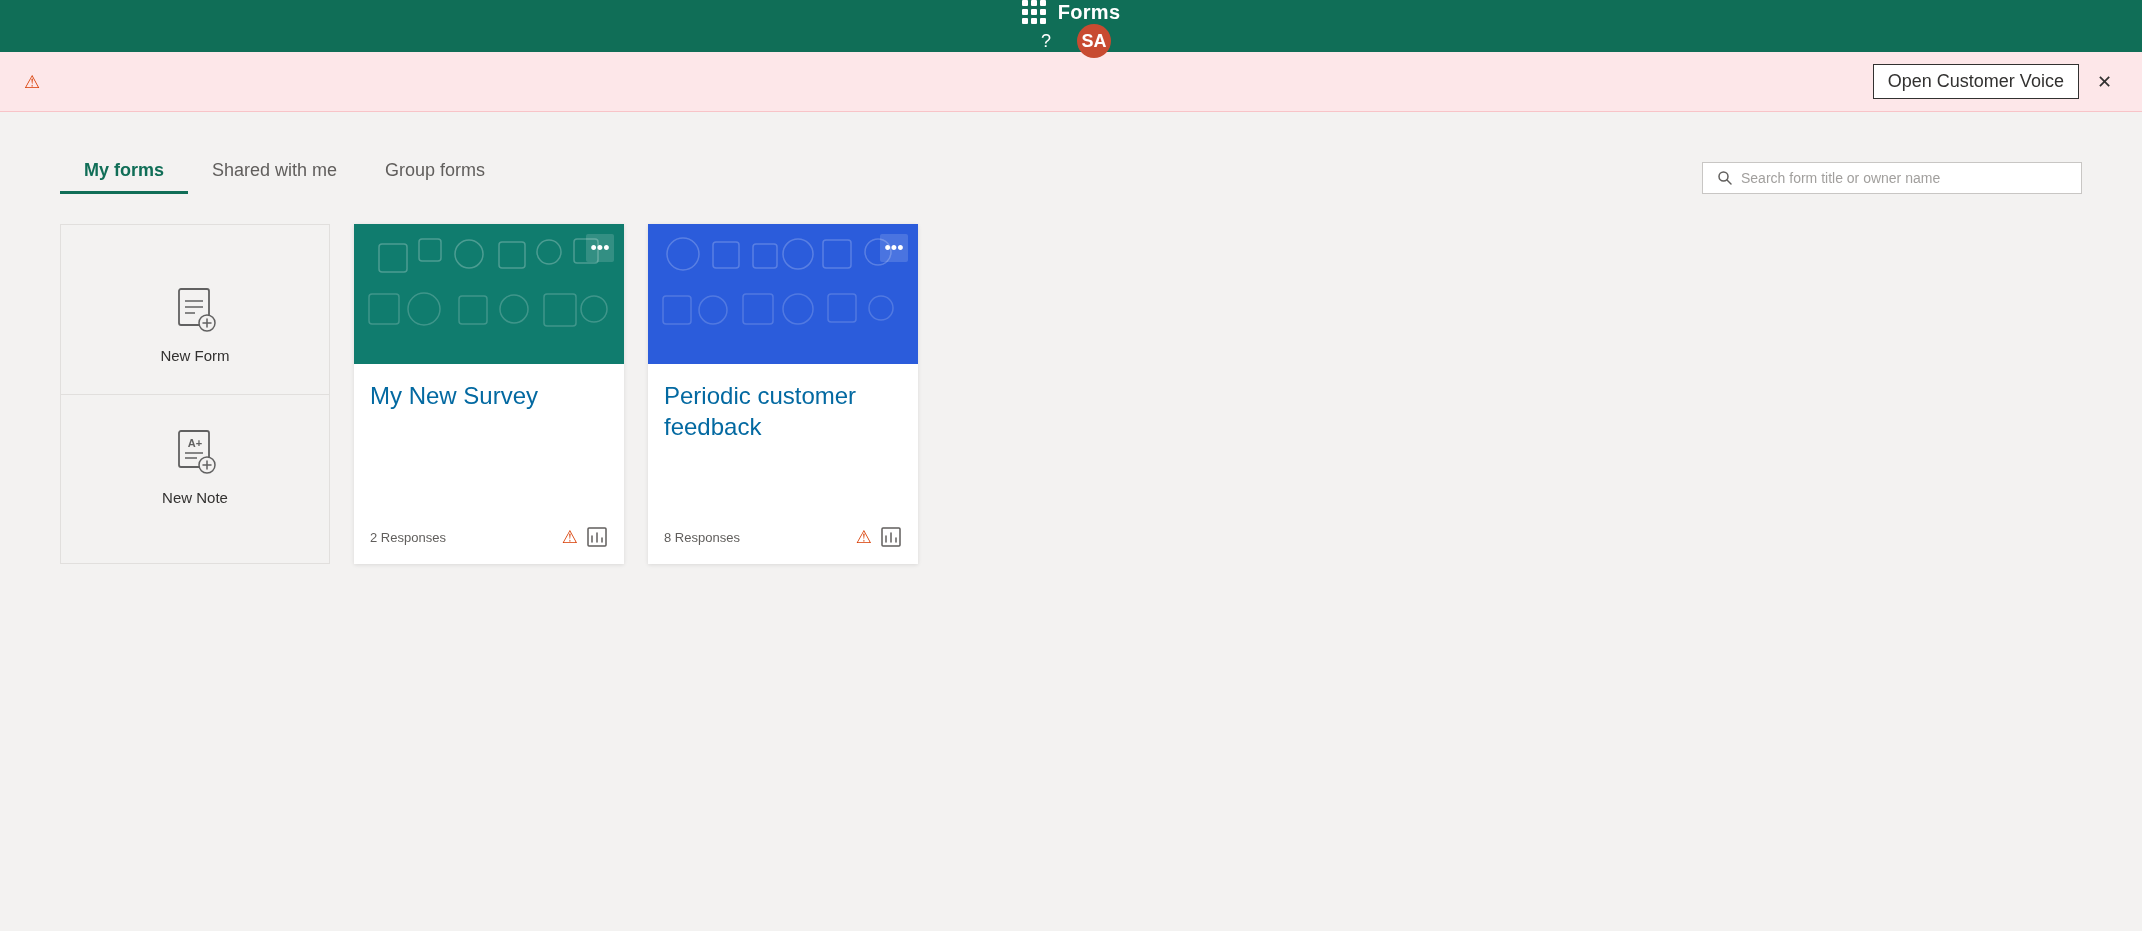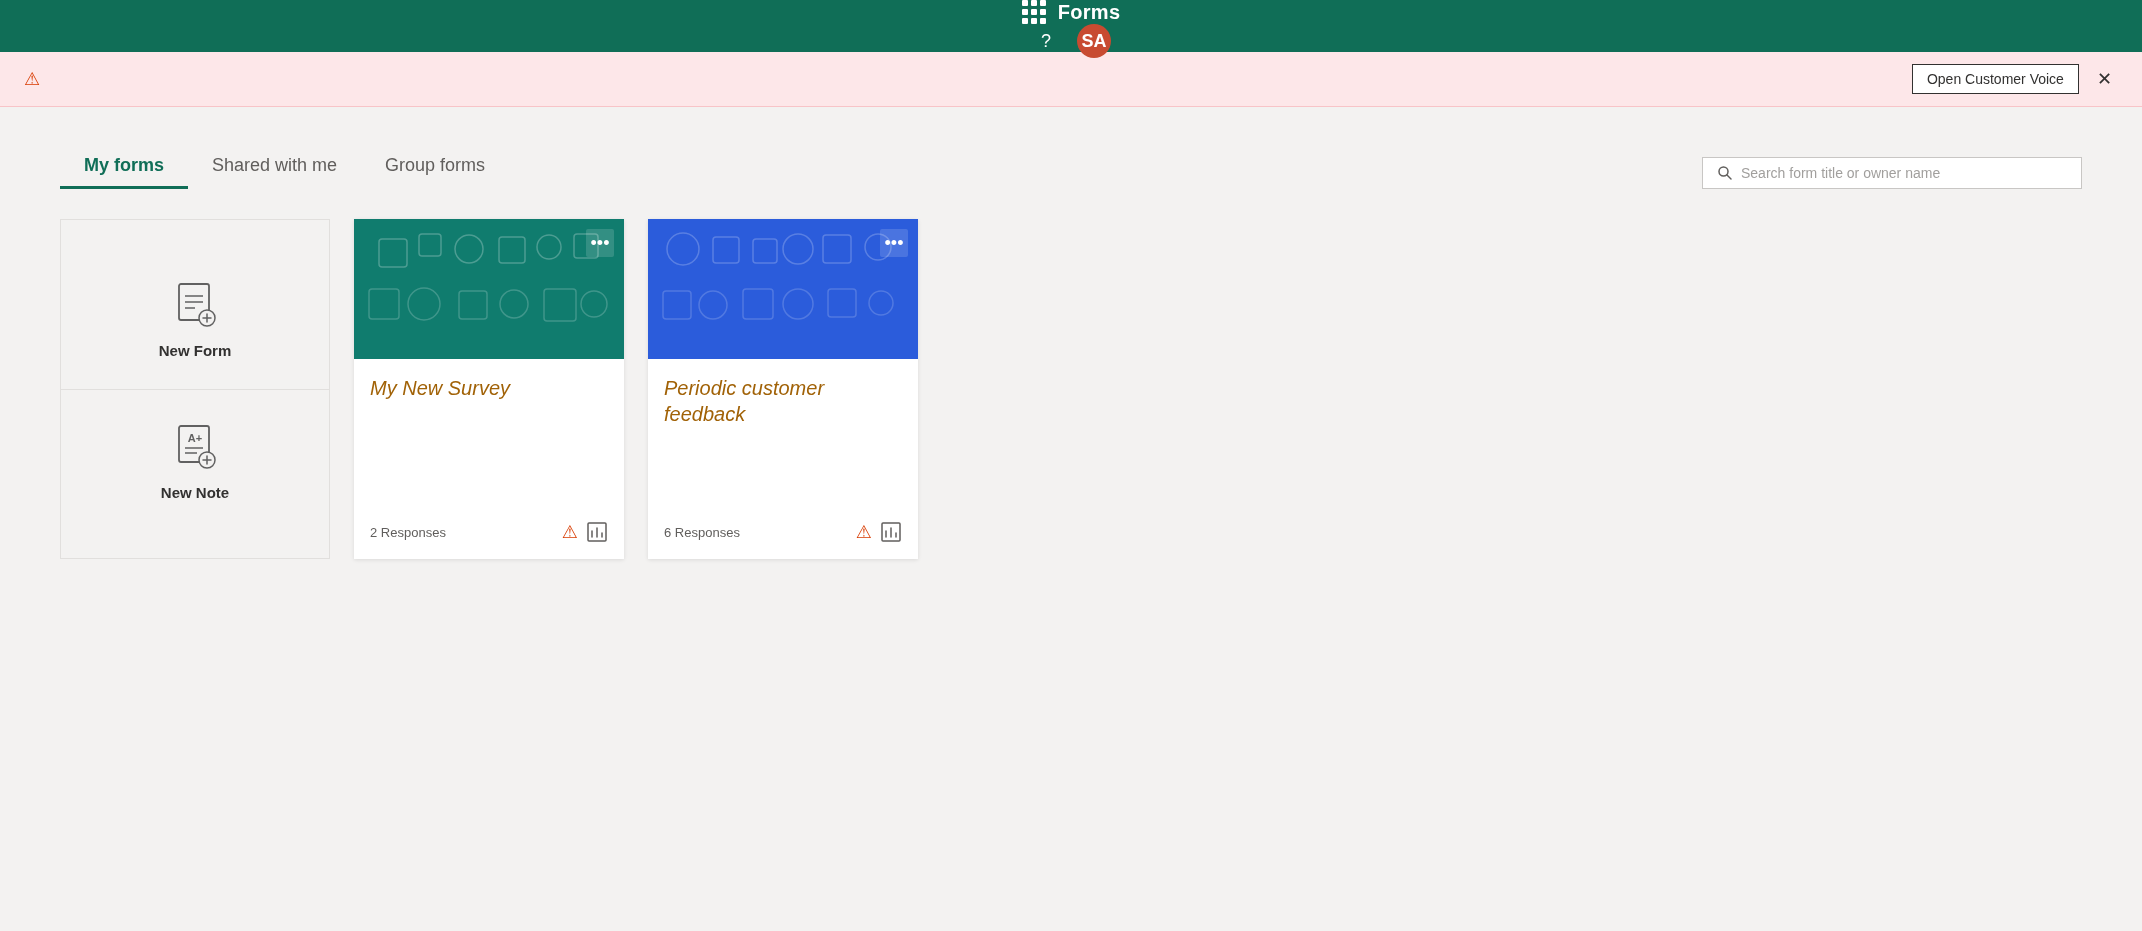--- a/index.html
+++ b/index.html
@@ -101,21 +101,21 @@
     }
     .banner-right {
       display: flex;
       align-items: center;
       gap: 12px;
     }
     .open-customer-voice-btn {
       border: 1.5px solid #323130;
       background: white;
       padding: 6px 14px;
-      font-size: 14px;
+      font-size: 18px;
       cursor: pointer;
       color: #323130;
       font-family: inherit;
     }
     .close-banner-btn {
       background: none;
       border: none;
       font-size: 18px;
       cursor: pointer;
       color: #323130;
@@ -218,21 +218,21 @@
     }
     .new-form-section:first-child {
       border-bottom: 1.5px solid #e1dfdd;
     }
     .form-icon-svg {
       margin-bottom: 12px;
     }
     .new-form-label {
       font-size: 15px;
       color: #323130;
-      font-weight: 700;
+      font-weight: 400;
     }
 
     
     .survey-card {
       background: white;
       width: 270px;
       min-height: 340px;
       cursor: pointer;
       position: relative;
       display: flex;
@@ -269,26 +269,25 @@
       display: flex;
       align-items: center;
       justify-content: center;
       line-height: 1;
     }
     .card-body {
       padding: 16px 16px 8px;
       flex: 1;
     }
     .card-title {
-      font-size: 20px;
-      color: #a16207;
+      font-size: 24px;
+      color: #0369a1;
       font-weight: 400;
       line-height: 1.3;
       margin-bottom: 12px;
-      font-style: italic;
     }
     .card-footer {
       padding: 8px 16px 16px;
       display: flex;
       align-items: center;
       justify-content: space-between;
     }
     .response-count {
       font-size: 13px;
       color: #605e5c;
@@ -440,21 +439,21 @@
           <circle cx="145" cy="85" r="15" fill="none" stroke="rgba(255,255,255,0.18)" stroke-width="1.5"></circle>
           <rect x="175" y="70" width="28" height="28" rx="3" fill="none" stroke="rgba(255,255,255,0.18)" stroke-width="1.5"></rect>
           <circle cx="228" cy="84" r="12" fill="none" stroke="rgba(255,255,255,0.18)" stroke-width="1.5"></circle>
         </svg>
         <button class="more-btn">•••</button>
       </div>
       <div class="card-body">
         <div class="card-title">Periodic customer feedback</div>
       </div>
       <div class="card-footer">
-        <span class="response-count">6 Responses</span>
+        <span class="response-count">8 Responses</span>
         <div class="card-footer-icons">
           <span class="warning-small">⚠</span>
           <svg width="22" height="22" viewBox="0 0 22 22" fill="none">
             <rect x="2" y="2" width="18" height="18" rx="1" stroke="#605e5c" stroke-width="1.5" fill="none"></rect>
             <line x1="6" y1="16" x2="6" y2="10" stroke="#605e5c" stroke-width="1.5" stroke-linecap="round"></line>
             <line x1="11" y1="16" x2="11" y2="7" stroke="#605e5c" stroke-width="1.5" stroke-linecap="round"></line>
             <line x1="16" y1="16" x2="16" y2="12" stroke="#605e5c" stroke-width="1.5" stroke-linecap="round"></line>
           </svg>
         </div>
       </div>

